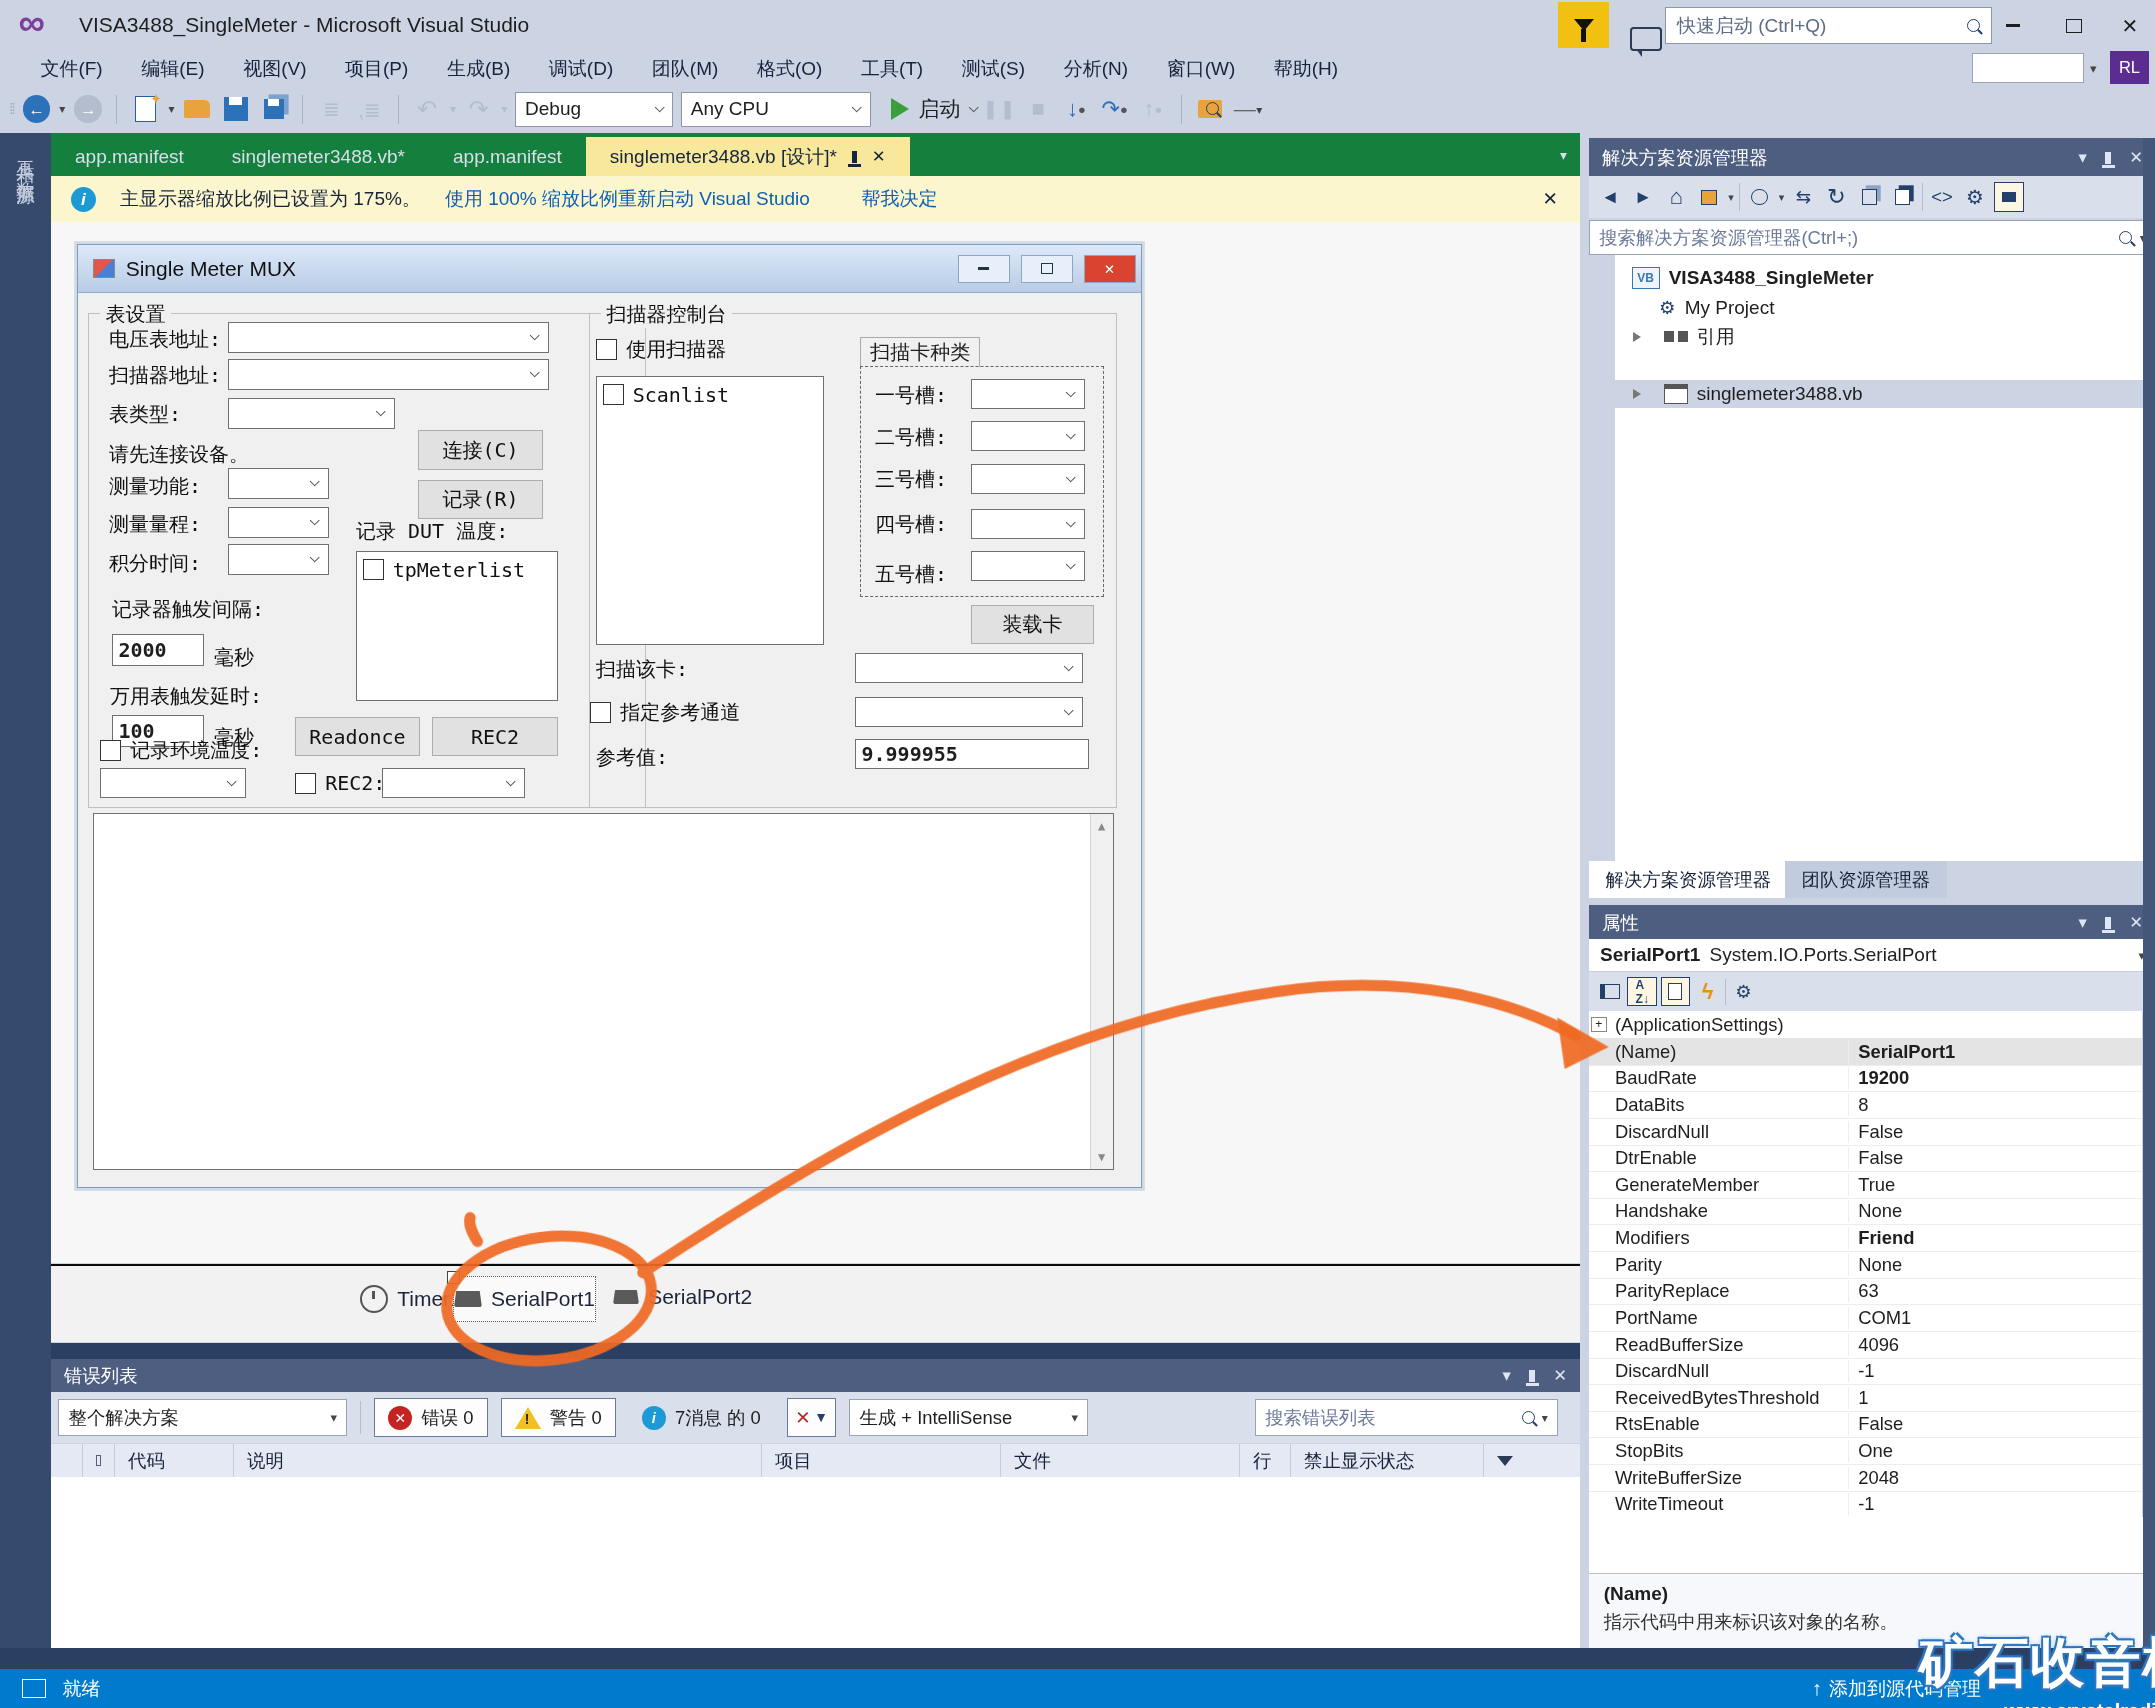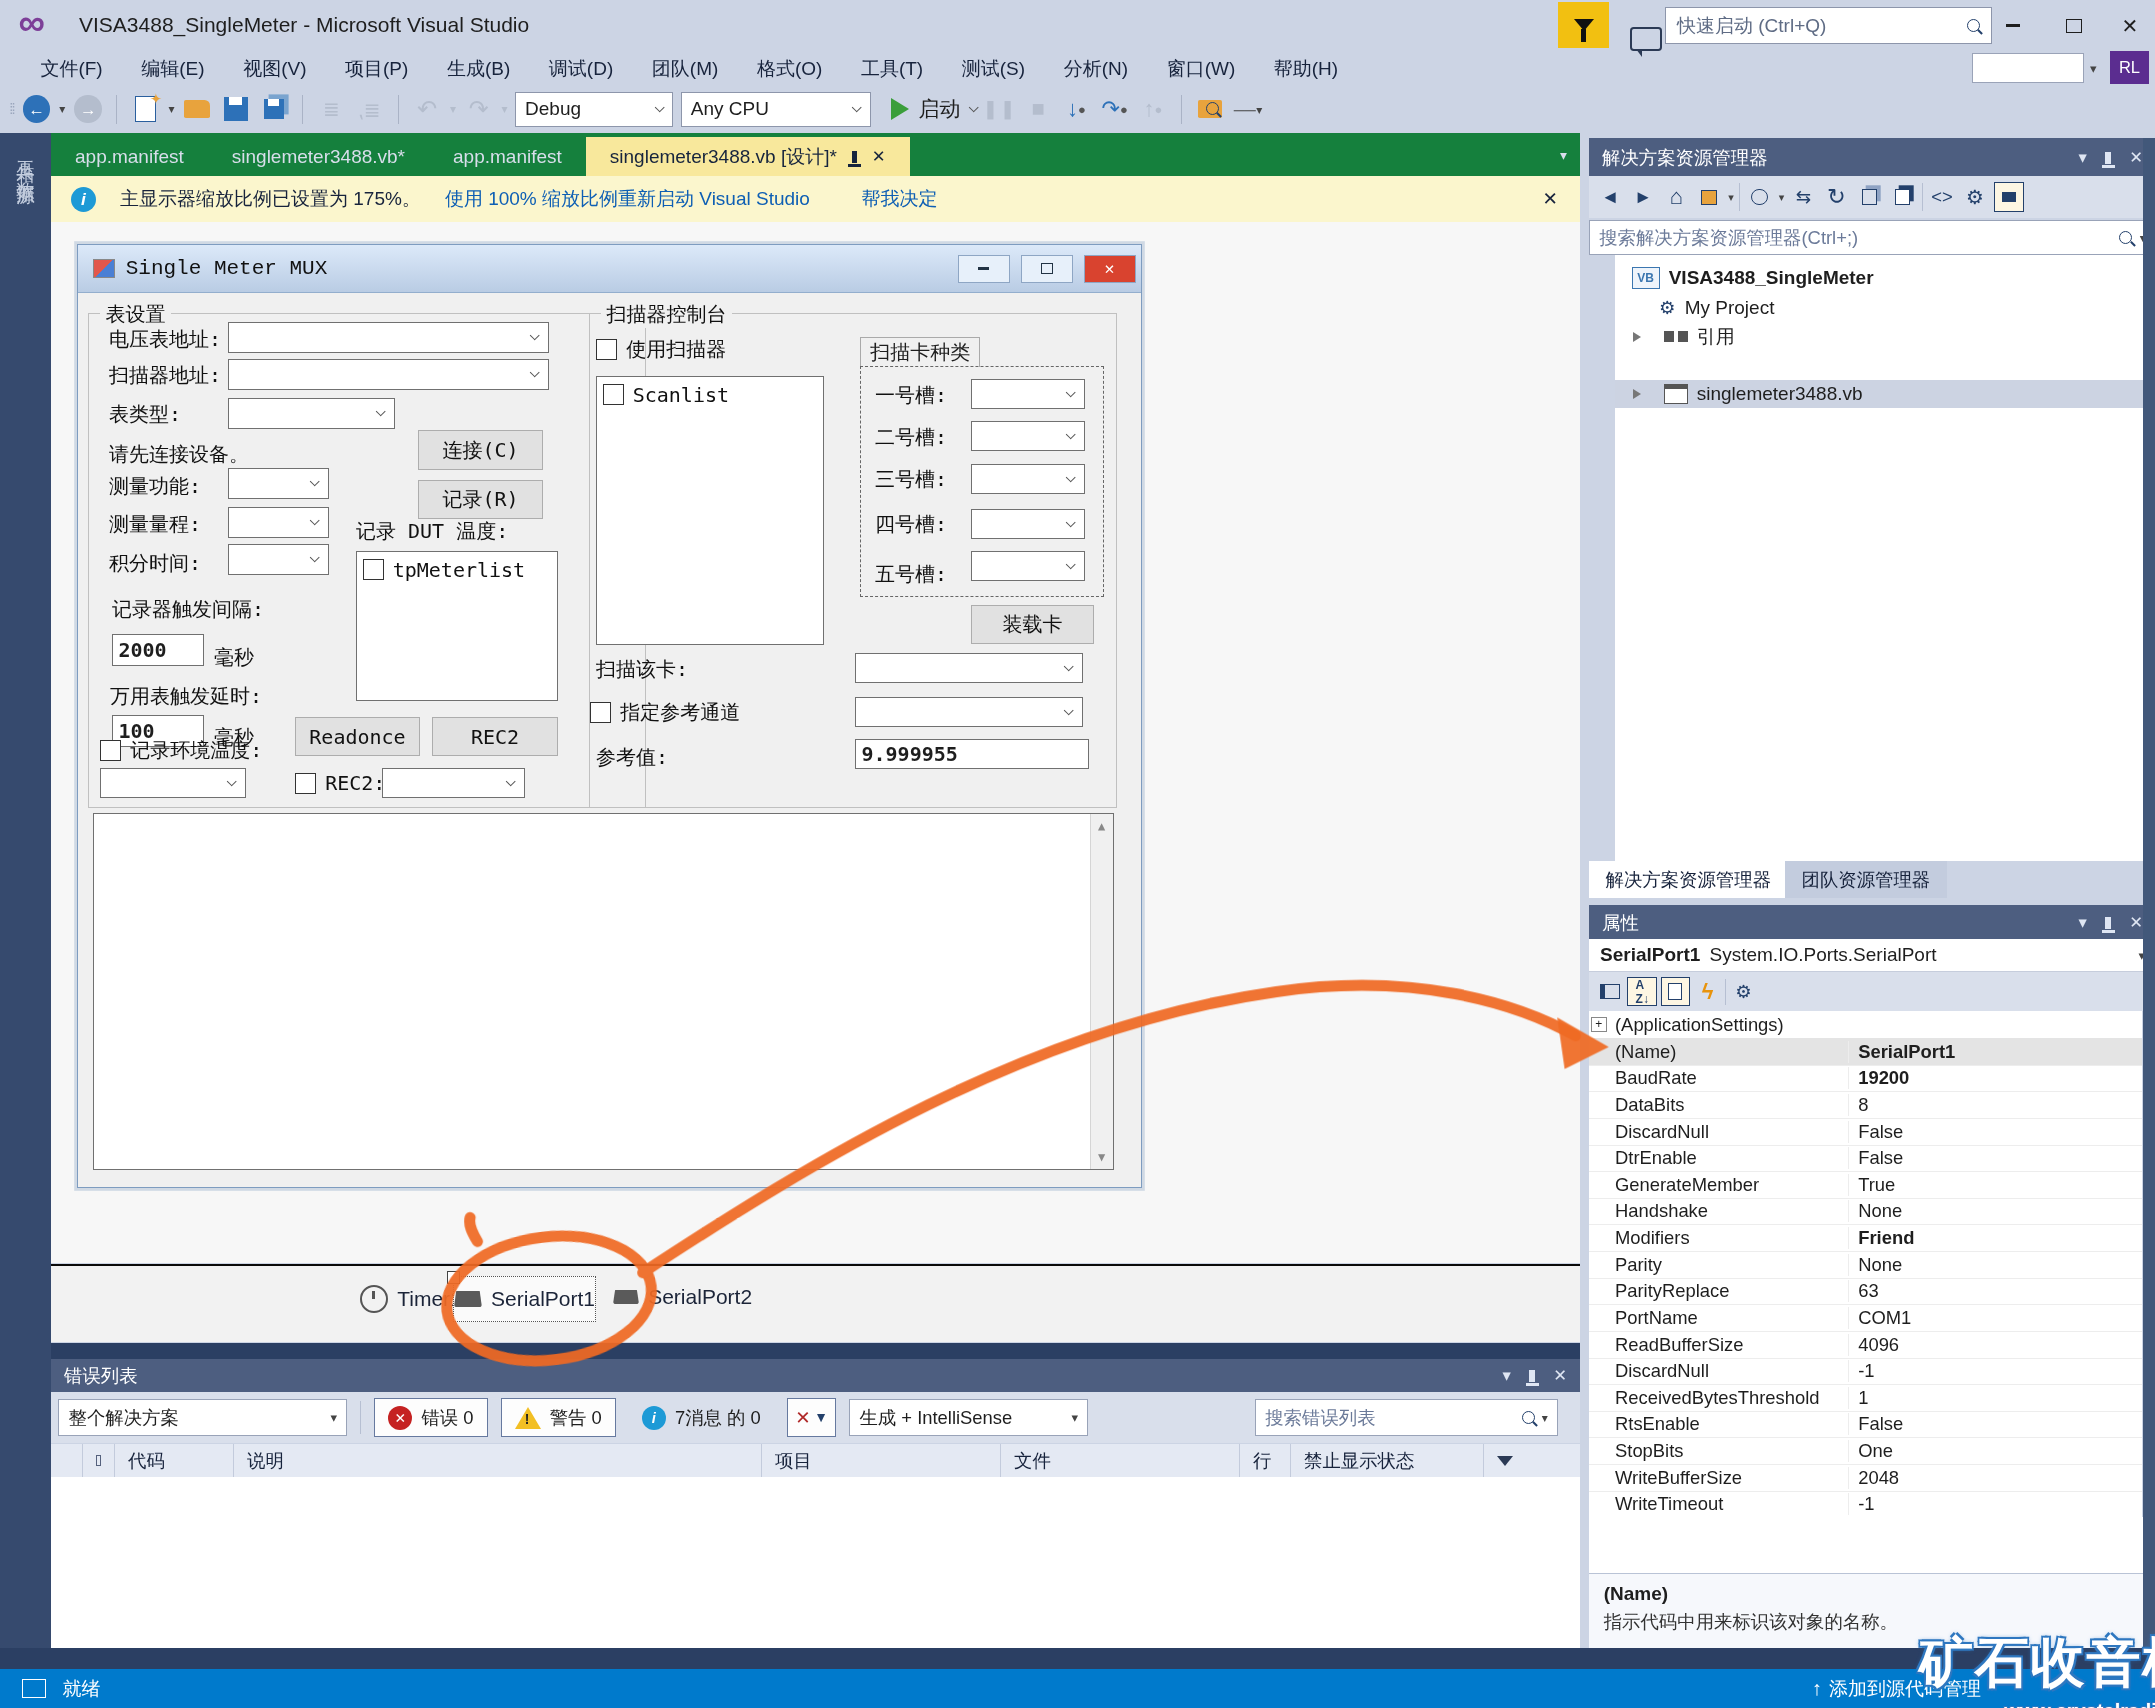--- a/index.html
+++ b/index.html
@@ -33,21 +33,21 @@
   .infobar{left:51px;top:176px;width:1529px;height:46px;background:#fbf6cd;display:flex;align-items:center;gap:24px;padding-left:20px;box-sizing:border-box;}
   .ibicon{width:25px;height:25px;border-radius:50%;background:#1d9ad6;color:#fff;font-size:17.4px;font-weight:bold;
           display:flex;align-items:center;justify-content:center;font-style:italic;}
   .iblink{color:#0e5fb4;font-size:19px;}
   .designer{left:51px;top:222px;width:1529px;height:1041px;background:#f7f7f7;}
   
   .formwin{left:77px;top:244px;width:1063px;height:942px;background:#f0f0f0;border:0.9px solid #7e9cc0;
            box-shadow:0 0 0 2.8px rgba(160,180,205,.45);font-family:"DejaVu Sans Mono","Liberation Mono",monospace;}
   .formtitle{left:0;top:0;width:100%;height:48px;background:linear-gradient(#dce9f9,#b9cce4);
              display:flex;align-items:center;padding-left:14.7px;box-sizing:border-box;gap:11px;border-bottom:0.9px solid #93aecd;}
-  .formtitle .t{font-size:21px;color:#111;font-family:Liberation Mono, monospace;}
+  .formtitle .t{font-size:21px;color:#111;font-family:Liberation Sans, sans-serif;}
   .fbtn{width:50px;height:26px;background:#e7f0fa;border:0.9px solid #8ea6c4;display:flex;align-items:center;justify-content:center;font-size:13.8px;color:#234;}
   .fbtn.close{background:#d9432f;color:#fff;font-size:16.5px;}
   .grp{border:0.9px solid #c0c0c0;position:absolute;}
   .grplbl{position:absolute;top:-13px;left:11px;background:#f0f0f0;padding:0 5.5px;font-size:20px;color:#111;}
   .flabel{position:absolute;font-size:20px;color:#111;white-space:nowrap;}
   .fcombo{position:absolute;background:#fff;border:0.9px solid #707070;display:flex;align-items:center;}
   .fcombo .chevsm{margin-left:auto;margin-right:9.2px;}
   .ftext{position:absolute;background:#fff;border:0.9px solid #707070;font-size:20px;padding-left:5.5px;display:flex;align-items:center;font-weight:bold;}
   .fbtn3d{position:absolute;background:#e1e1e1;border:0.9px solid #adadad;display:flex;align-items:center;justify-content:center;font-size:20px;color:#111;}
   .fchk{width:19px;height:19px;background:#fff;border:1.8px solid #333;display:inline-block;flex:none;}

